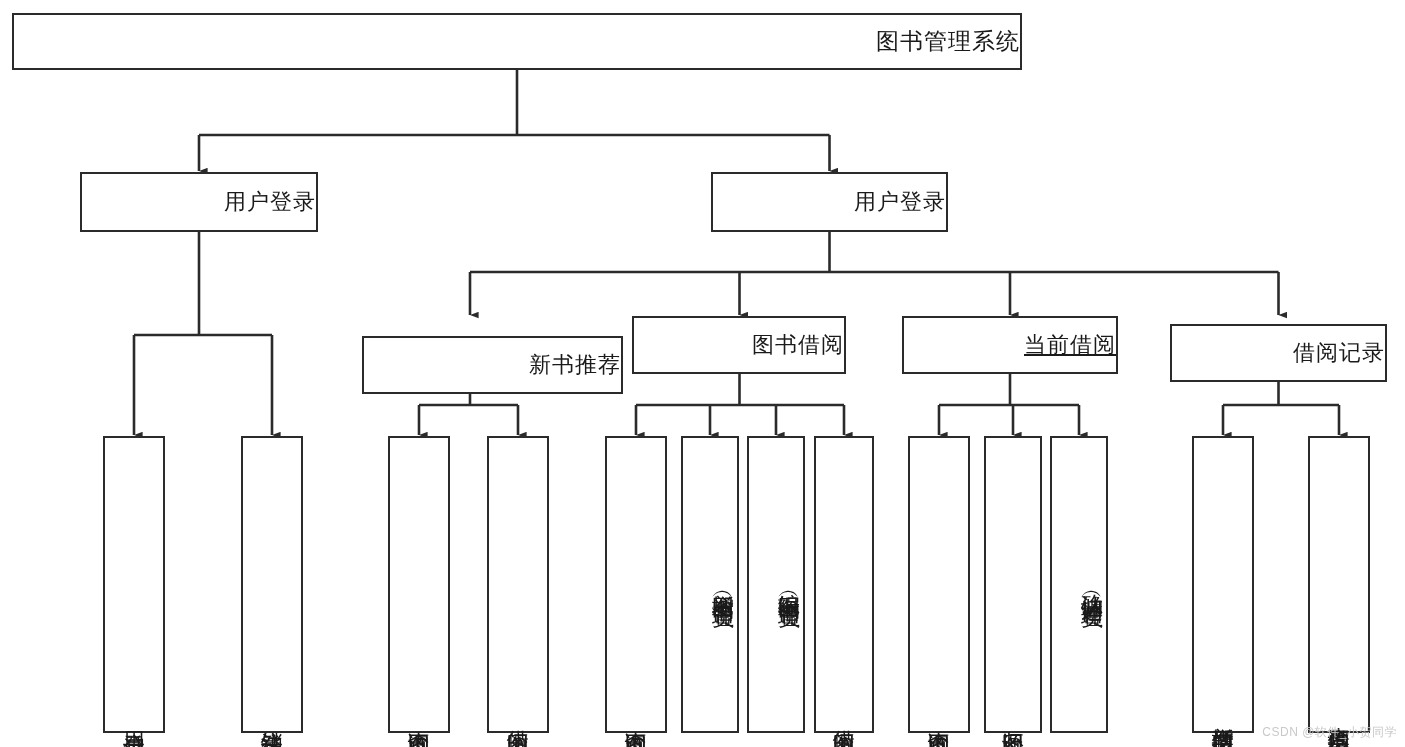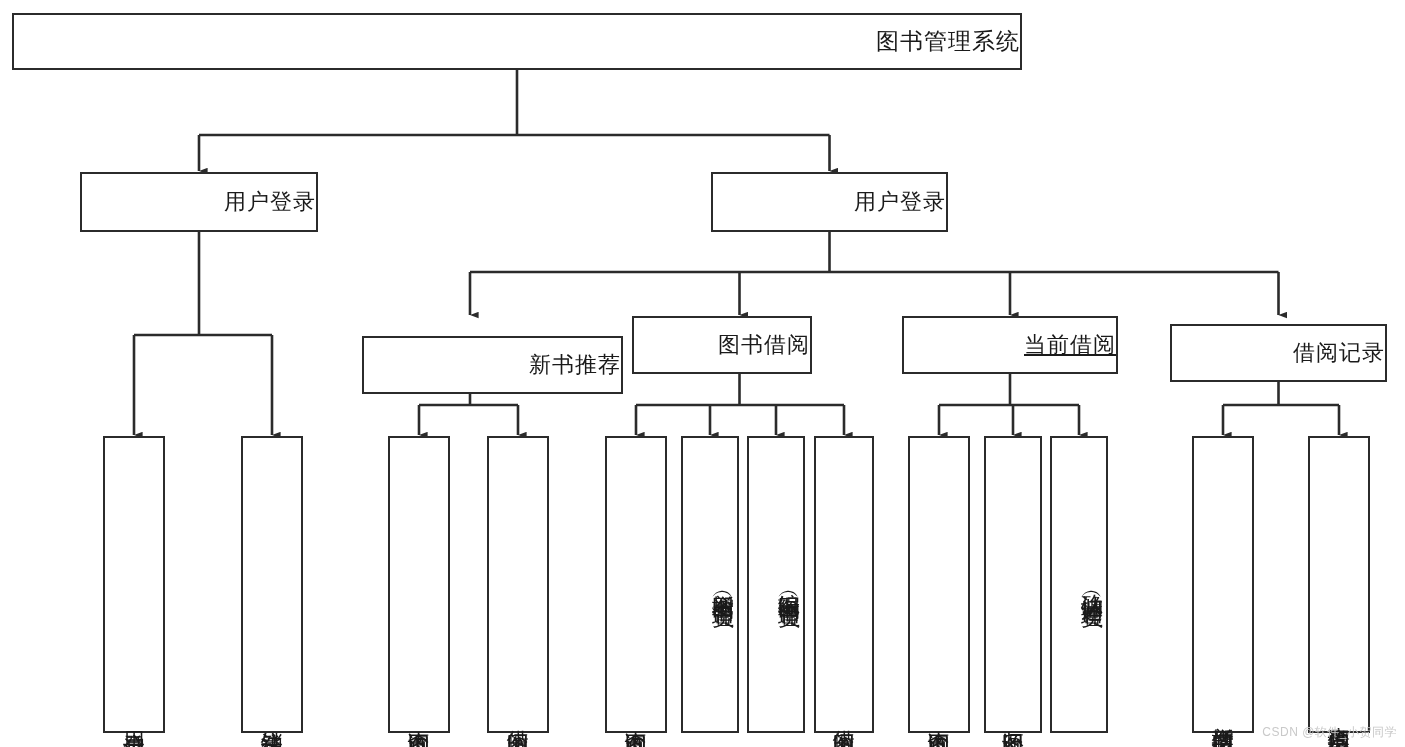--- a/index.html
+++ b/index.html
@@ -124,21 +124,21 @@
       </div>
       <div class="node vert" style="left: 103px; top: 436px; width: 62px; height: 297px;">
         <span class="label">用户登录</span>
       </div>
       <div class="node vert" style="left: 241px; top: 436px; width: 62px; height: 297px;">
         <span class="label">注销登录</span>
       </div>
       <div class="node horiz" style="left: 362px; top: 316px; width: 261px; height: 58px; margin-top: 20px;">
         <span class="label">新书推荐</span>
       </div>
-      <div class="node horiz" style="left: 632px; top: 316px; width: 180px; height: 58px;">
+      <div class="node horiz" style="left: 632px; top: 316px; width: 214px; height: 58px;">
         <span class="label">图书借阅</span>
       </div>
       <div class="node horiz" style="left: 902px; top: 316px; width: 216px; height: 58px; text-decoration: underline;">
         <span class="label">当前借阅</span>
       </div>
       <div class="node horiz" style="left: 1170px; top: 316px; width: 217px; height: 58px; margin-top: 8px;">
         <span class="label">借阅记录</span>
       </div>
       <div class="node vert" style="left: 388px; top: 436px; width: 62px; height: 297px;">
         <span class="label">查询图书</span>

